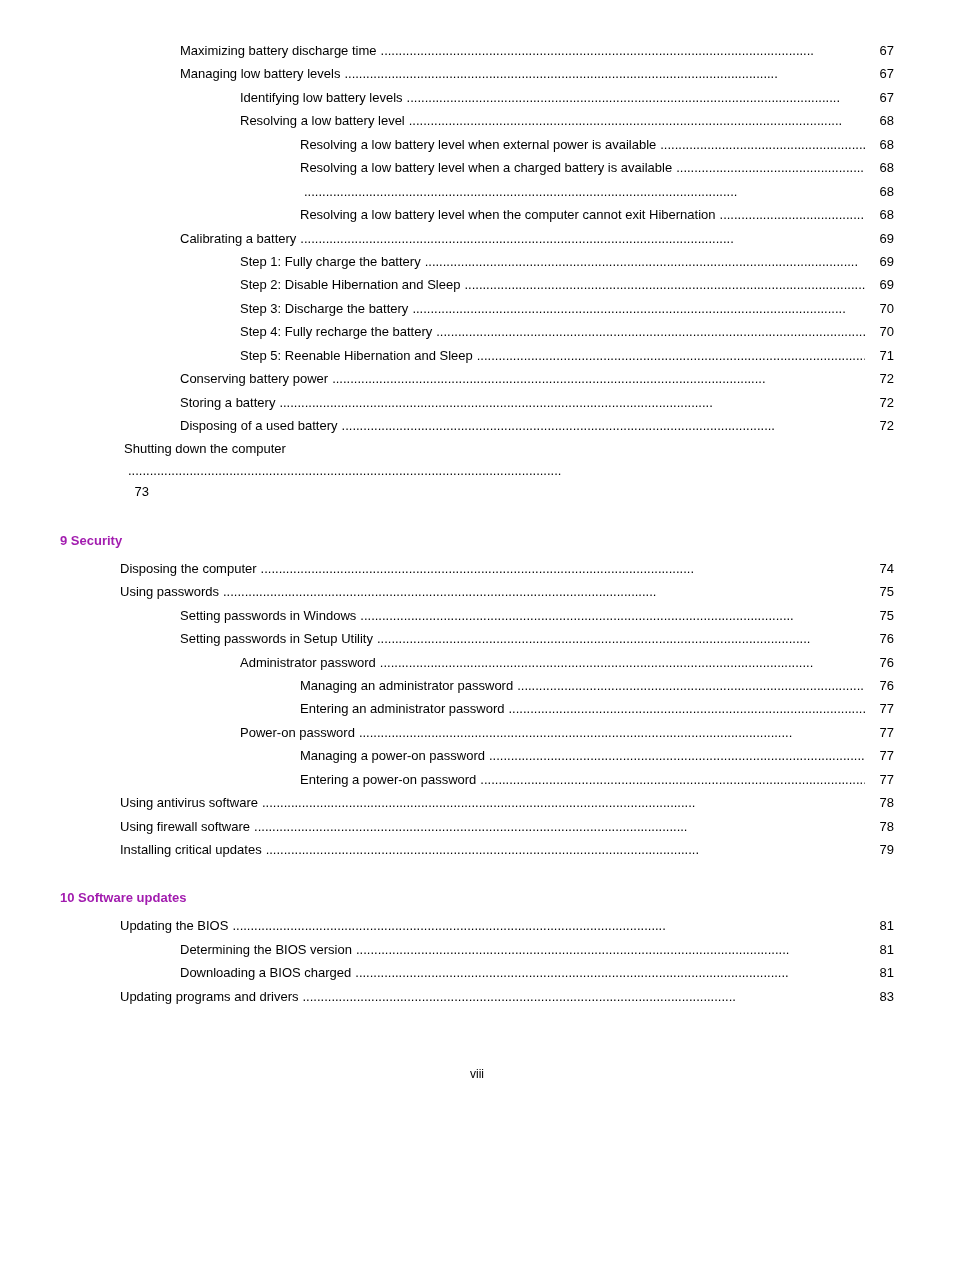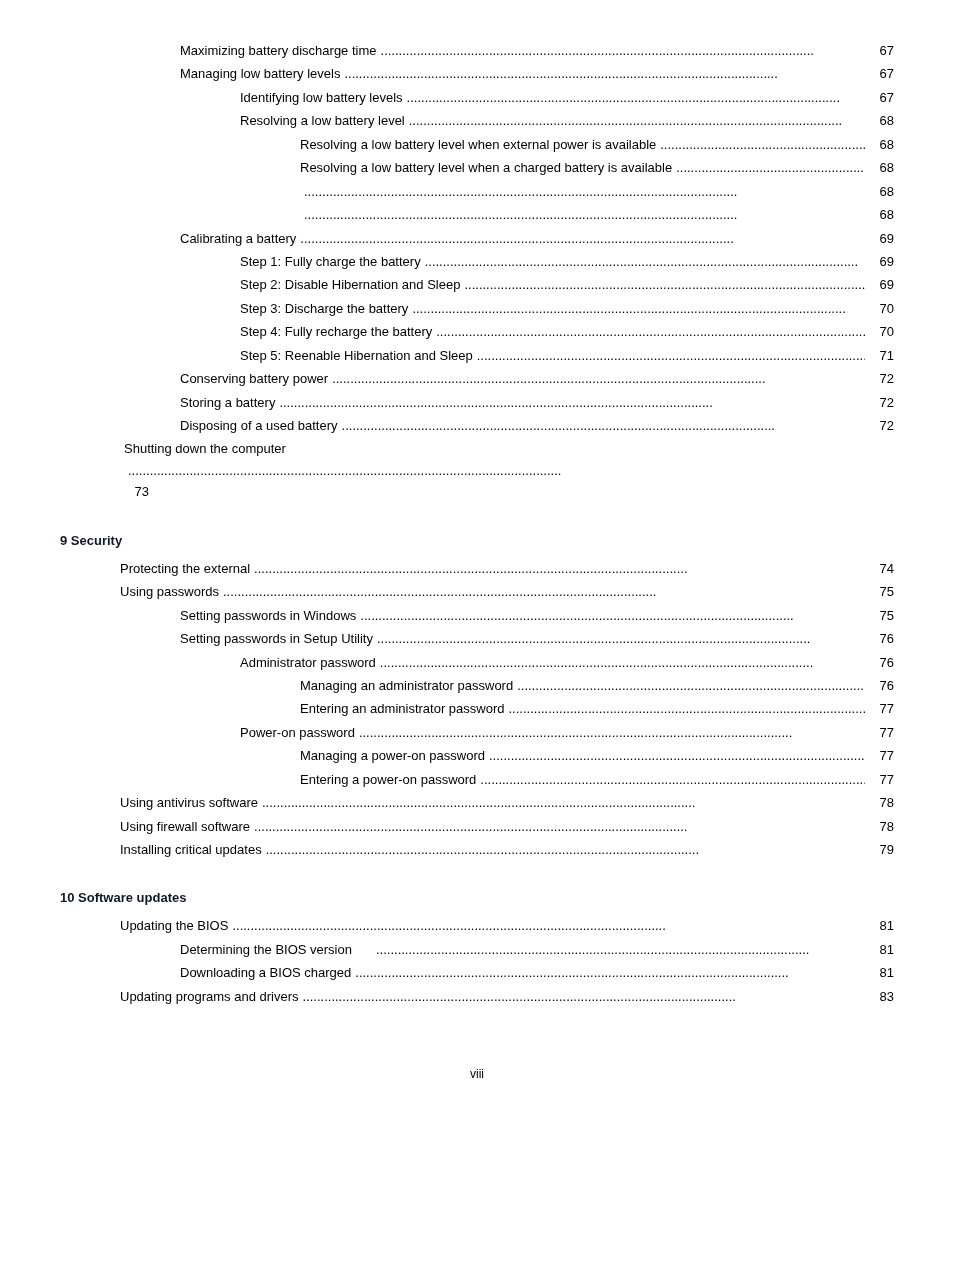--- a/index.html
+++ b/index.html
@@ -17,21 +17,21 @@
       padding: 40px 60px 60px 60px;
     }
     .toc-container {
       width: 100%;
     }
 
     .section-heading {
       margin-top: 30px;
       margin-bottom: 10px;
       font-weight: bold;
-      color: #0f172a;
+      color: #a21caf;
       font-size: 13px;
     }
 
     .page-footer {
       margin-top: 60px;
       text-align: center;
       font-size: 12px;
       color: #000;
     }
   </style>
@@ -68,20 +68,21 @@
       <div style="display: flex; align-items: center; margin-bottom: 2px; line-height: 1.65; padding-left: 240px;">
         <span style="flex-shrink: 0; white-space: nowrap;">Resolving a low battery level when a charged battery is available</span>
         <span style="flex: 1 1 0%; overflow: hidden; white-space: nowrap; padding-left: 4px; font-size: 13px; letter-spacing: 0px;"> ........................................................................................................................</span>
         <span style="flex-shrink: 0; margin-left: 4px; min-width: 25px; text-align: right;">68</span>
       </div>
       <div style="display: flex; align-items: baseline; margin-bottom: 2px; line-height: 1.65; padding-left: 240px;">
         <span style="flex: 1 1 0%; overflow: hidden; white-space: nowrap; padding-left: 4px; font-size: 13px; letter-spacing: 0px;"> ........................................................................................................................</span>
         <span style="flex-shrink: 0; margin-left: 4px; min-width: 25px; text-align: right;">68</span>
       </div>
       <div style="display: flex; align-items: baseline; margin-bottom: 2px; line-height: 1.65; padding-left: 240px;">
+        <span style="flex-shrink: 0; white-space: nowrap;">Resolving a low battery level when the computer cannot exit Hibernation</span>
         <span style="flex: 1 1 0%; overflow: hidden; white-space: nowrap; padding-left: 4px; font-size: 13px; letter-spacing: 0px;"> ........................................................................................................................</span>
         <span style="flex-shrink: 0; margin-left: 4px; min-width: 25px; text-align: right;">68</span>
       </div>
       <div style="display: flex; align-items: baseline; margin-bottom: 2px; line-height: 1.65; padding-left: 120px;">
         <span style="flex-shrink: 0; white-space: nowrap;">Calibrating a battery</span>
         <span style="flex: 1 1 0%; overflow: hidden; white-space: nowrap; padding-left: 4px; font-size: 13px; letter-spacing: 0px;"> ........................................................................................................................</span>
         <span style="flex-shrink: 0; margin-left: 4px; min-width: 25px; text-align: right;">69</span>
       </div>
       <div style="display: flex; align-items: baseline; margin-bottom: 2px; line-height: 1.65; padding-left: 180px;">
         <span style="flex-shrink: 0; white-space: nowrap;">Step 1: Fully charge the battery</span>
@@ -123,21 +124,21 @@
         <span style="flex: 1 1 0%; overflow: hidden; white-space: nowrap; padding-left: 4px; font-size: 13px; letter-spacing: 0px;"> ........................................................................................................................</span>
         <span style="flex-shrink: 0; margin-left: 4px; min-width: 25px; text-align: right;">72</span>
       </div>
       <div style="display: flex; align-items: baseline; margin-bottom: 4px; line-height: 1.65; padding-left: 60px; flex-direction: column;">
         <span style="flex-shrink: 0; white-space: nowrap;">Shutting down the computer</span>
         <span style="flex: 1 1 0%; overflow: hidden; white-space: nowrap; padding-left: 4px; font-size: 13px; letter-spacing: 0px;"> ........................................................................................................................</span>
         <span style="flex-shrink: 0; margin-left: 4px; min-width: 25px; text-align: right;">73</span>
       </div>
       <div class="section-heading">9  Security</div>
       <div style="display: flex; align-items: baseline; margin-bottom: 2px; line-height: 1.65; padding-left: 60px;">
-        <span style="flex-shrink: 0; white-space: nowrap;">Protecting the external</span>
+        <span style="flex-shrink: 0; white-space: nowrap;">Disposing the computer</span>
         <span style="flex: 1 1 0%; overflow: hidden; white-space: nowrap; padding-left: 4px; font-size: 13px; letter-spacing: 0px;"> ........................................................................................................................</span>
         <span style="flex-shrink: 0; margin-left: 4px; min-width: 25px; text-align: right;">74</span>
       </div>
       <div style="display: flex; align-items: baseline; margin-bottom: 2px; line-height: 1.65; padding-left: 60px;">
         <span style="flex-shrink: 0; white-space: nowrap;">Using passwords</span>
         <span style="flex: 1 1 0%; overflow: hidden; white-space: nowrap; padding-left: 4px; font-size: 13px; letter-spacing: 0px;"> ........................................................................................................................</span>
         <span style="flex-shrink: 0; margin-left: 4px; min-width: 25px; text-align: right;">75</span>
       </div>
       <div style="display: flex; align-items: baseline; margin-bottom: 2px; line-height: 1.65; padding-left: 120px;">
         <span style="flex-shrink: 0; white-space: nowrap;">Setting passwords in Windows</span>
@@ -193,21 +194,21 @@
         <span style="flex-shrink: 0; white-space: nowrap;">Installing critical updates</span>
         <span style="flex: 1 1 0%; overflow: hidden; white-space: nowrap; padding-left: 4px; font-size: 13px; letter-spacing: 0px;"> ........................................................................................................................</span>
         <span style="flex-shrink: 0; margin-left: 4px; min-width: 25px; text-align: right;">79</span>
       </div>
       <div class="section-heading">10  Software updates</div>
       <div style="display: flex; align-items: baseline; margin-bottom: 2px; line-height: 1.65; padding-left: 60px;">
         <span style="flex-shrink: 0; white-space: nowrap;">Updating the BIOS</span>
         <span style="flex: 1 1 0%; overflow: hidden; white-space: nowrap; padding-left: 4px; font-size: 13px; letter-spacing: 0px;"> ........................................................................................................................</span>
         <span style="flex-shrink: 0; margin-left: 4px; min-width: 25px; text-align: right;">81</span>
       </div>
-      <div style="display: flex; align-items: baseline; margin-bottom: 2px; line-height: 1.65; padding-left: 120px; gap: 20px;">
+      <div style="display: flex; align-items: baseline; margin-bottom: 2px; line-height: 1.65; padding-left: 120px;">
         <span style="flex-shrink: 0; white-space: nowrap;">Determining the BIOS version</span>
         <span style="flex: 1 1 0%; overflow: hidden; white-space: nowrap; padding-left: 4px; font-size: 13px; letter-spacing: 0px;"> ........................................................................................................................</span>
         <span style="flex-shrink: 0; margin-left: 4px; min-width: 25px; text-align: right;">81</span>
       </div>
       <div style="display: flex; align-items: baseline; margin-bottom: 2px; line-height: 1.65; padding-left: 120px;">
         <span style="flex-shrink: 0; white-space: nowrap;">Downloading a BIOS charged</span>
         <span style="flex: 1 1 0%; overflow: hidden; white-space: nowrap; padding-left: 4px; font-size: 13px; letter-spacing: 0px;"> ........................................................................................................................</span>
         <span style="flex-shrink: 0; margin-left: 4px; min-width: 25px; text-align: right;">81</span>
       </div>
       <div style="display: flex; align-items: baseline; margin-bottom: 2px; line-height: 1.65; padding-left: 60px;">

